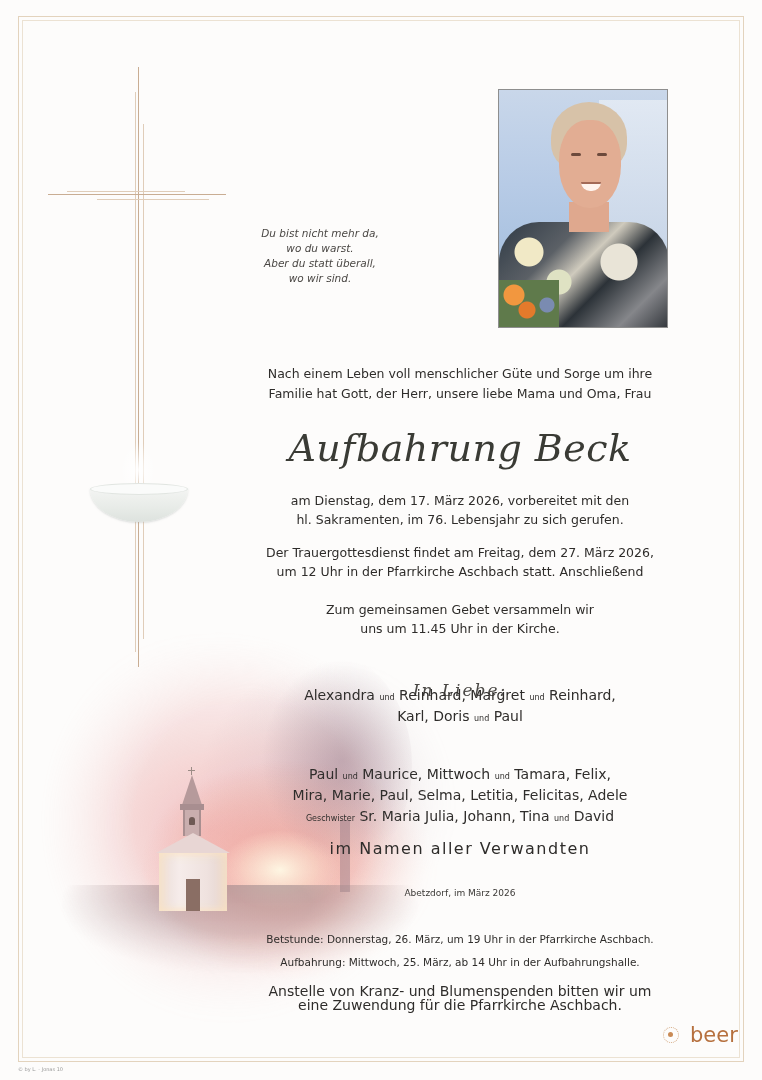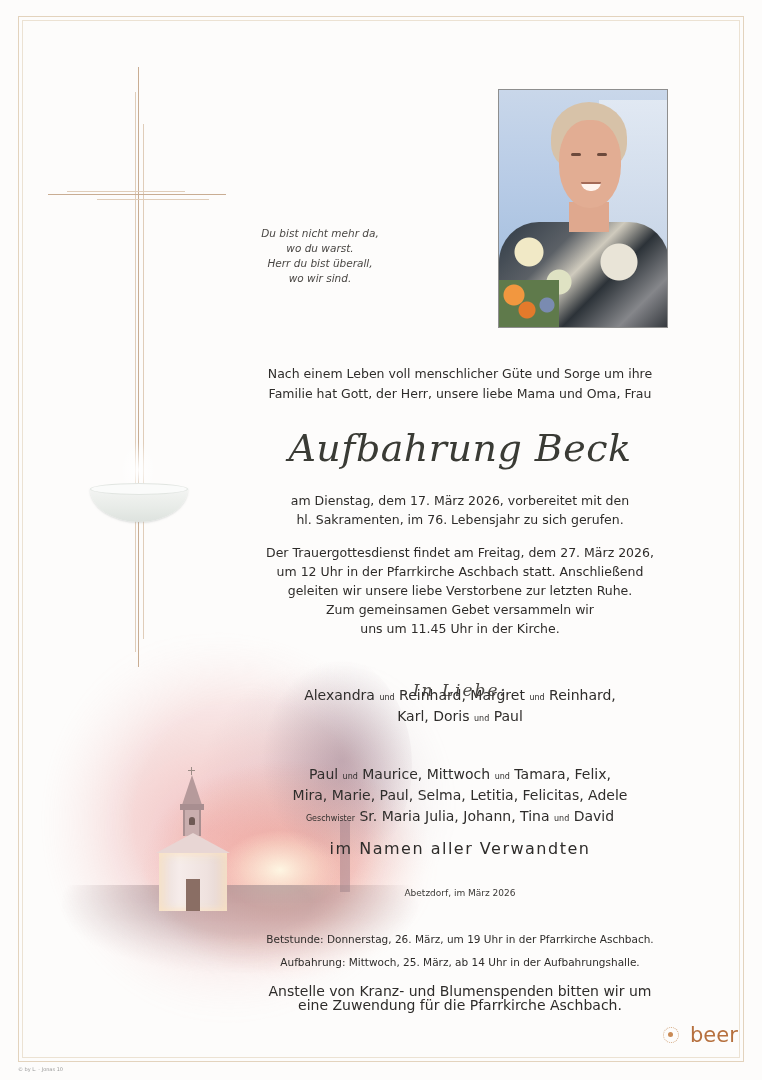--- a/index.html
+++ b/index.html
@@ -203,21 +203,21 @@
     <div class="ln light" style="left:97px;top:199px;width:112px;height:1px;"></div>
   </div>
 
   <div class="flame"></div>
   <div class="bowl"></div>
   <div class="bowl-rim"></div>
 
   <div class="poem">
     <div>Du bist nicht mehr da,</div>
     <div>wo du warst.</div>
-    <div>Herr du bist überall,</div>
+    <div>Aber du statt überall,</div>
     <div>wo wir sind.</div>
   </div>
 
   <div class="photo" title="Portrait of Margareta Beck">
     <div class="window"></div>
     <div class="top"></div>
     <div class="neck"></div>
     <div class="hair"></div>
     <div class="face"></div>
     <div class="eye" style="left:72px;"></div>
@@ -234,21 +234,20 @@
   <div class="center name">Aufbahrung Beck</div>
 
   <div class="center p1">
     <div>am Dienstag, dem 17. März 2026, vorbereitet mit den</div>
     <div>hl. Sakramenten, im 76. Lebensjahr zu sich gerufen.</div>
   </div>
 
   <div class="center p2">
     <div>Der Trauergottesdienst findet am Freitag, dem 27. März 2026,</div>
     <div>um 12 Uhr in der Pfarrkirche Aschbach statt. Anschließend</div>
-    <div>geleiten wir unsere liebe Verstorbene zur letzten Ruhe.</div>
   </div>
 
   <div class="center p3" style="top:600px;">
     <div>Zum gemeinsamen Gebet versammeln wir</div>
     <div>uns um 11.45 Uhr in der Kirche.</div>
   </div>
 
   <div class="center inliebe">In Liebe:</div>
 
   <div class="center fam fam1">

